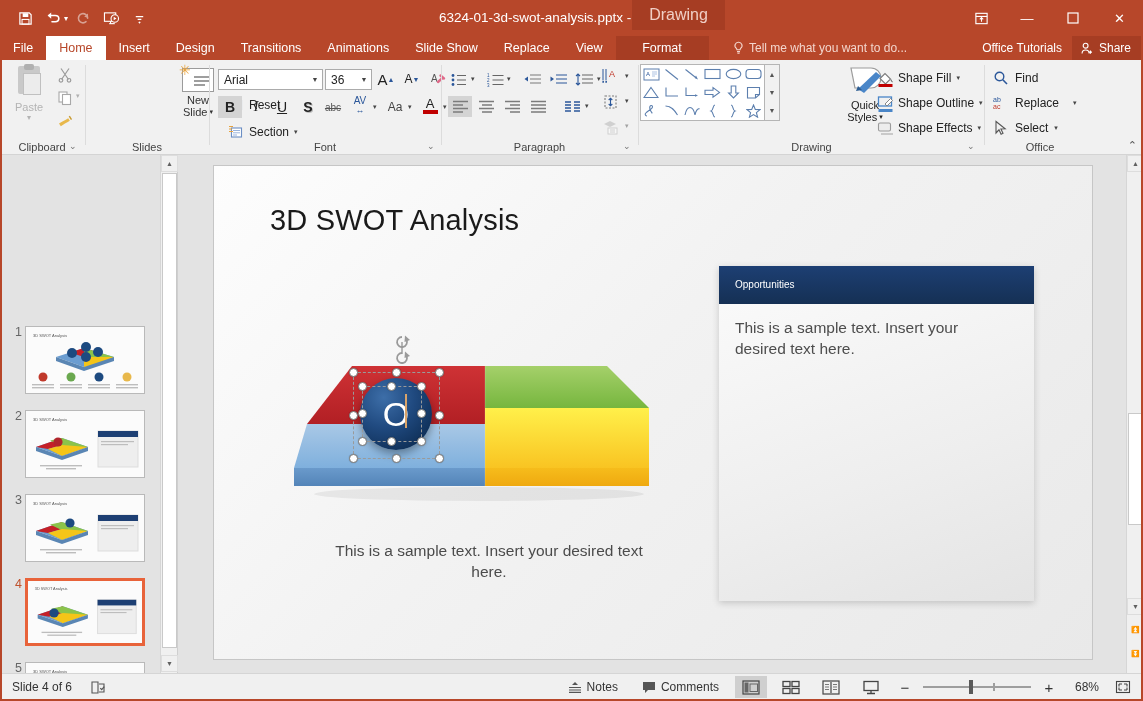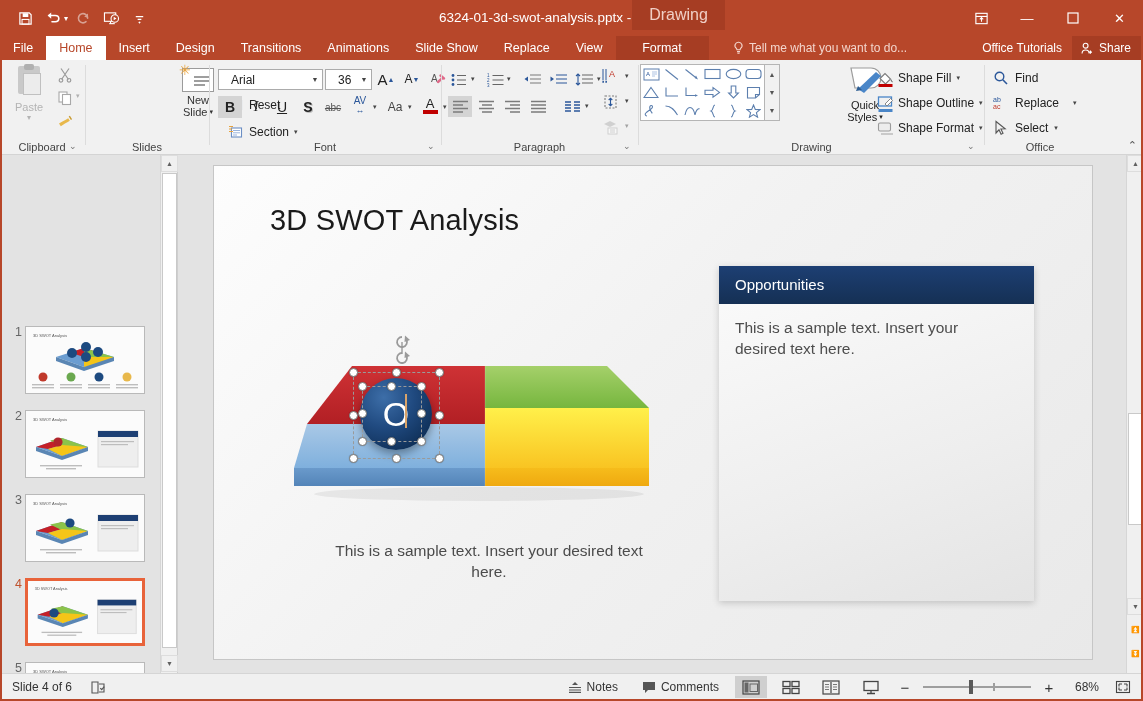--- a/index.html
+++ b/index.html
@@ -108,21 +108,21 @@
     position: absolute; left: 138px; height: 22px; display: flex; align-items: center;
     gap: 5px; font-size: 12px; color: #222; padding: 0 4px;
   }
   .mini-icon { width: 16px; height: 16px; position: relative; flex: 0 0 16px; }
 
   
   .fontbox {
     position: absolute; background: #fff; border: 1px solid #ababab; height: 21px;
     display: flex; align-items: center; font-size: 12px; color: #222;
   }
-  .fontbox .val { padding-left: 12px; flex: 1; overflow: hidden; white-space: nowrap; }
+  .fontbox .val { padding-left: 5px; flex: 1; overflow: hidden; white-space: nowrap; }
   .fontbox .dd { width: 14px; text-align: center; font-size: 7px; color: #444; }
   .ft-btn {
     position: absolute; height: 22px; min-width: 22px; display: flex; align-items: center;
     justify-content: center; font-size: 13px; color: #222;
   }
   .ft-btn.on { background: #d4d4d4; }
 
   
   .pg-btn {
     position: absolute; height: 21px; display: flex; align-items: center;
@@ -208,21 +208,21 @@
   }
   
   .info-card {
     position: absolute; left: 505px; top: 100px; width: 315px; height: 335px;
     background: linear-gradient(160deg,#fbfbfb 0%,#eeeeee 60%,#e4e4e4 100%);
     box-shadow: 0 2px 7px rgba(0,0,0,.18);
   }
   .info-head {
     position: absolute; left: 0; top: 0; width: 100%; height: 38px;
     background: linear-gradient(180deg,#1d3f73 0%,#153054 100%);
-    color: #fff; font-size: 15px; line-height: 38px; padding-left: 16px;
+    color: #fff; font-size: 10px; line-height: 38px; padding-left: 16px;
   }
   .info-body {
     position: absolute; left: 16px; top: 52px; width: 265px; font-size: 15.5px;
     color: #4d4d4d; line-height: 1.35;
   }
 
   
   .swot3d { position: absolute; left: 75px; top: 180px; width: 380px; height: 160px; }
   .swot-sel {
     position: absolute; left: 60px; top: 22px; width: 95px; height: 95px;
@@ -748,21 +748,21 @@
         <span>Shape Outline</span>
         <span class="caret-sm">▾</span>
       </div>
       <div class="shape-opt" style="left:238px;top:56px">
         <span class="mini-icon">
           <svg width="17" height="17" viewBox="0 0 17 17">
               <rect x="1.5" y="3" width="12" height="8" rx="1.5" fill="#ededed" stroke="#9b9b9b" stroke-width="1.1"></rect>
               <path d="M4 13h12v2H4z" fill="#c9c9c9"></path>
             </svg>
         </span>
-        <span>Shape Format</span>
+        <span>Shape Effects</span>
         <span class="caret-sm">▾</span>
       </div>
 
       <div class="rgroup-label">Drawing</div>
       <div class="dlg-launcher" style="right:6px">⌄</div>
     </div>
     <div class="rgroup-sep" style="left:984px"></div>
 
     <div class="rgroup" style="left:985px;width:110px">
       <div class="ed-btn" style="left:8px;top:6px">

